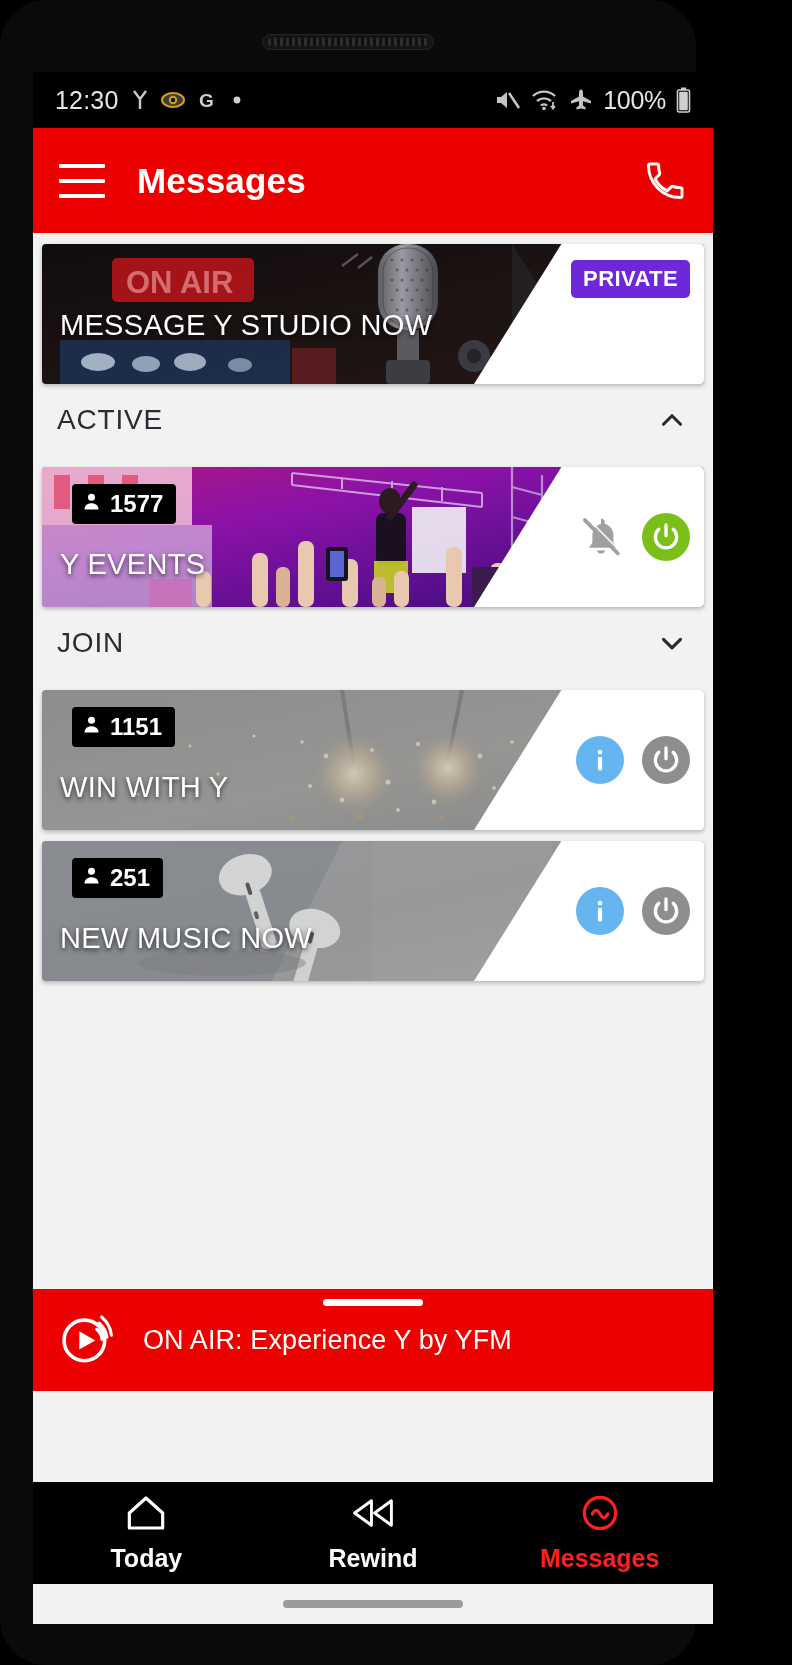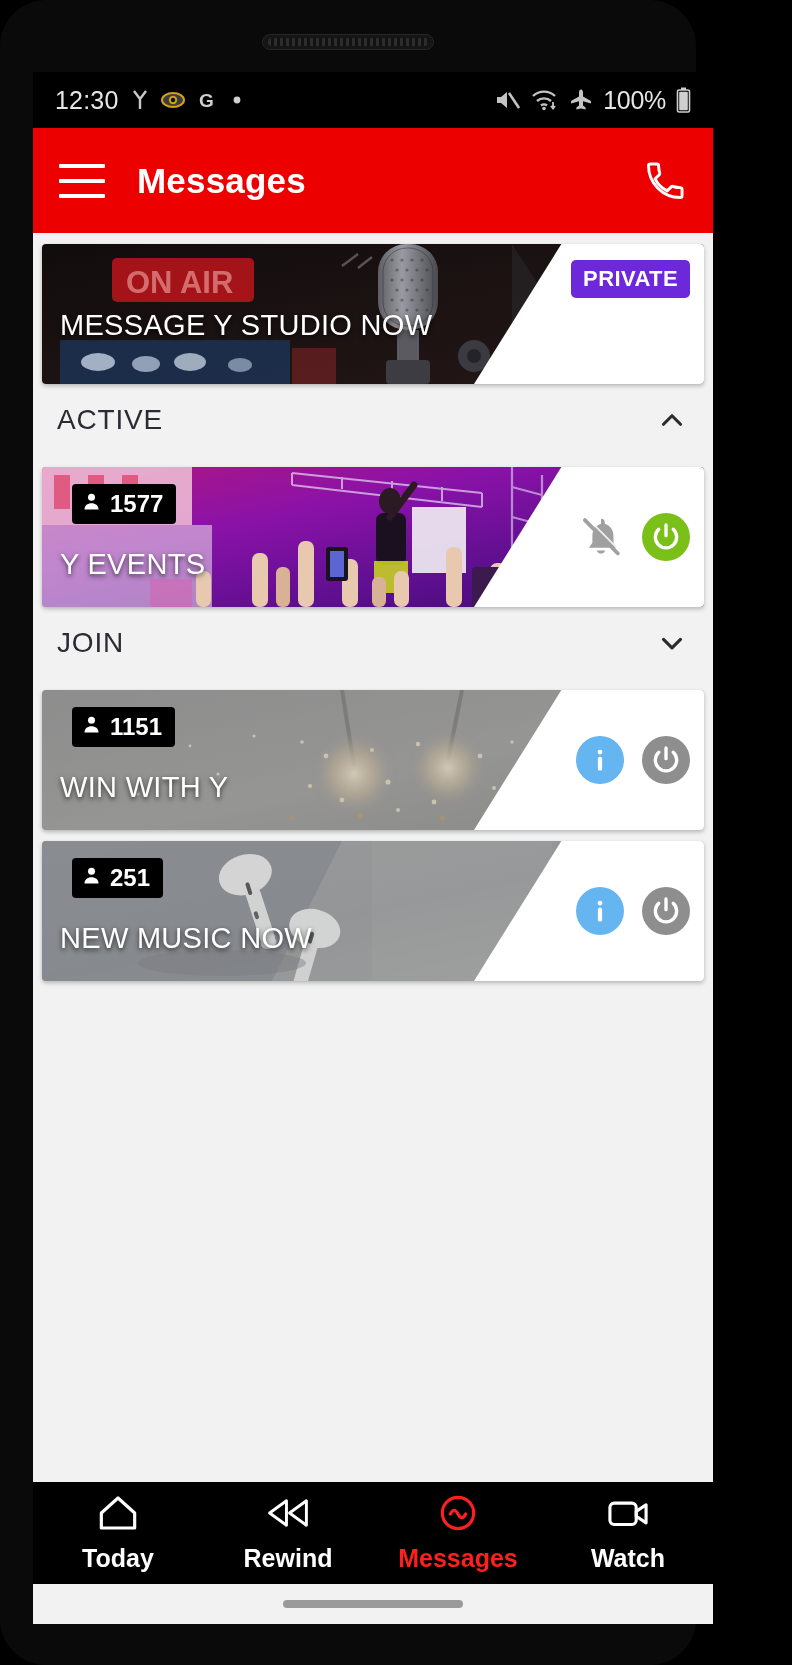--- a/index.html
+++ b/index.html
@@ -541,20 +541,33 @@
           </span>
           <span class="round-btn grey">
             <svg width="32" height="32" viewBox="0 0 24 24">
               <path d="M12 3 v8" stroke="#fff" stroke-width="2.5" stroke-linecap="round"></path>
               <path d="M6.6 6.2 a8 8 0 1 0 10.8 0" stroke="#fff" stroke-width="2.5" fill="none" stroke-linecap="round"></path>
             </svg>
           </span>
         </div>
       </div>
 
+      <div id="player-bar">
+        <div id="player-handle"></div>
+        <span>
+          <svg width="58" height="58" viewBox="0 0 24 24">
+            <circle cx="10.5" cy="13" r="8.4" fill="none" stroke="#fff" stroke-width="1.5"></circle>
+            <path d="M8.4 9.2 L15 13 L8.4 16.8 Z" fill="#fff"></path>
+            <path d="M15.6 8.4 a6.2 6.2 0 0 1 2.2 4.2" fill="none" stroke="#fff" stroke-width="1.3" stroke-linecap="round"></path>
+            <path d="M16.6 5.9 a8.8 8.8 0 0 1 3.2 5.8" fill="none" stroke="#fff" stroke-width="1.3" stroke-linecap="round"></path>
+            <path d="M17.6 3.3 a11.5 11.5 0 0 1 4.1 7.5" fill="none" stroke="#fff" stroke-width="1.3" stroke-linecap="round"></path>
+          </svg>
+        </span>
+        <span id="player-text">ON AIR: Experience Y by YFM</span>
+      </div>
 
     </div>
   </div>
 
   <div id="bottom-nav">
     <div class="nav-item">
       <span>
         <svg width="46" height="40" viewBox="0 0 26 24">
           <path d="M3 12 L13 3 L23 12 L23 21 L3 21 Z" fill="none" stroke="#fff" stroke-width="1.9" stroke-linejoin="round"></path>
         </svg>
@@ -572,27 +585,18 @@
     </div>
     <div class="nav-item active">
       <span>
         <svg width="46" height="40" viewBox="0 0 26 24">
           <circle cx="13" cy="12" r="9.4" fill="none" stroke="#ff1f1f" stroke-width="1.9"></circle>
           <path d="M8.4 12.6 c1.5 -3 3 -3 4.6 0 s3.1 3 4.6 0" fill="none" stroke="#ff1f1f" stroke-width="1.9" stroke-linecap="round"></path>
         </svg>
       </span>
       <span class="nav-label">Messages</span>
     </div>
-    <div class="nav-item">
-      <span>
-        <svg width="46" height="40" viewBox="0 0 28 24">
-          <rect x="3" y="6" width="16" height="13" rx="2.6" fill="none" stroke="#fff" stroke-width="1.9"></rect>
-          <path d="M19 11 L25 7 L25 18 L19 14 Z" fill="none" stroke="#fff" stroke-width="1.9" stroke-linejoin="round"></path>
-        </svg>
-      </span>
-      <span class="nav-label">Watch</span>
-    </div>
   </div>
 
   <div id="gesture-area">
     <div id="gesture-pill"></div>
   </div>
 </div>
 
 </body></html>

